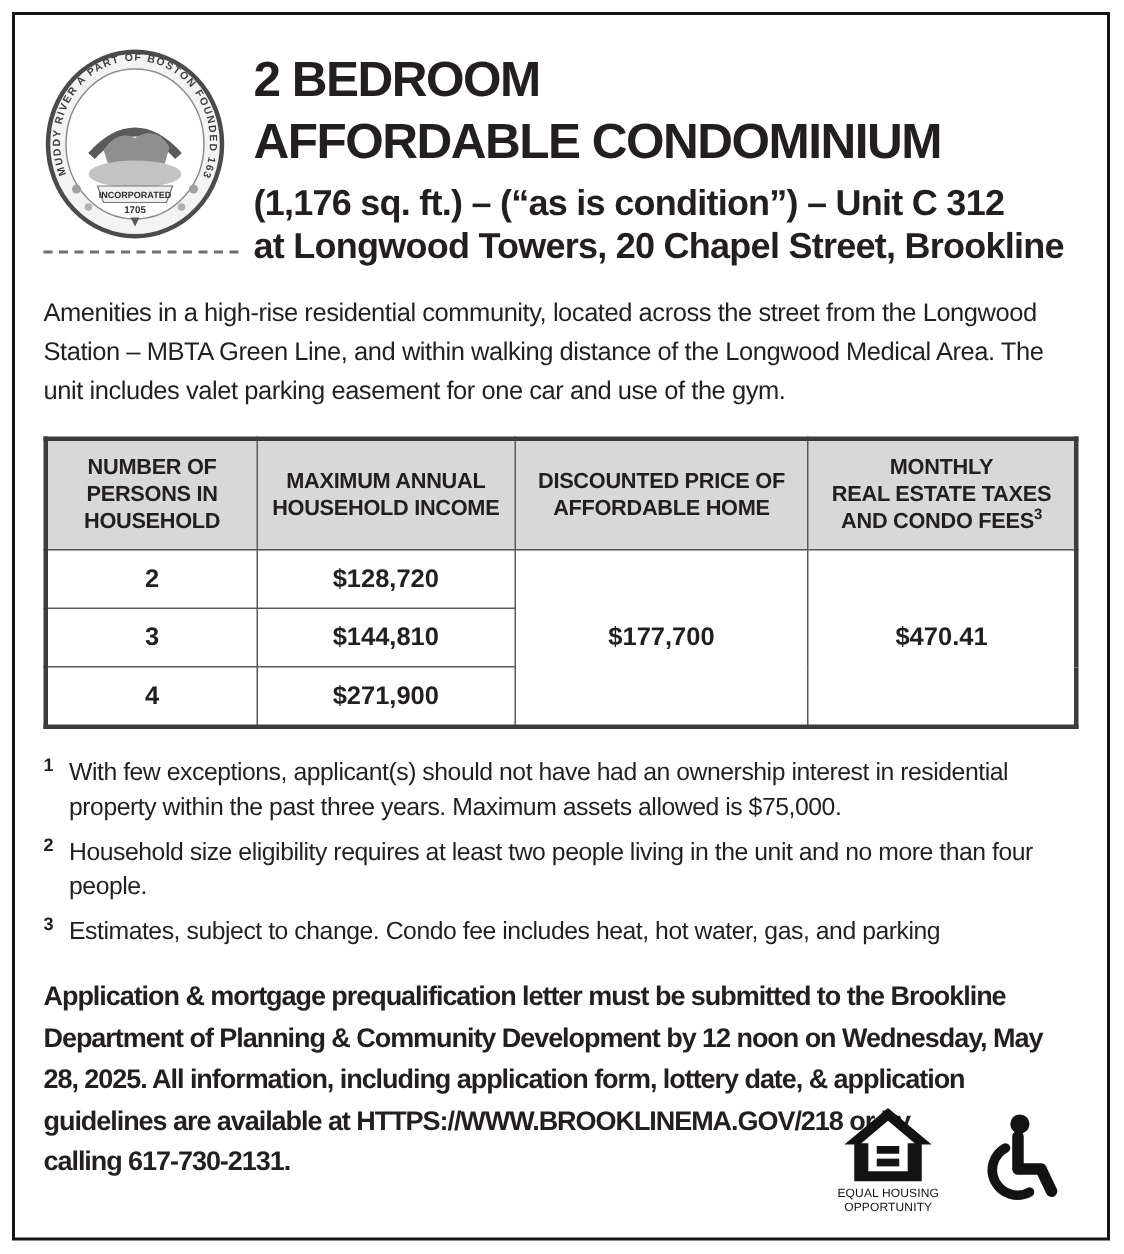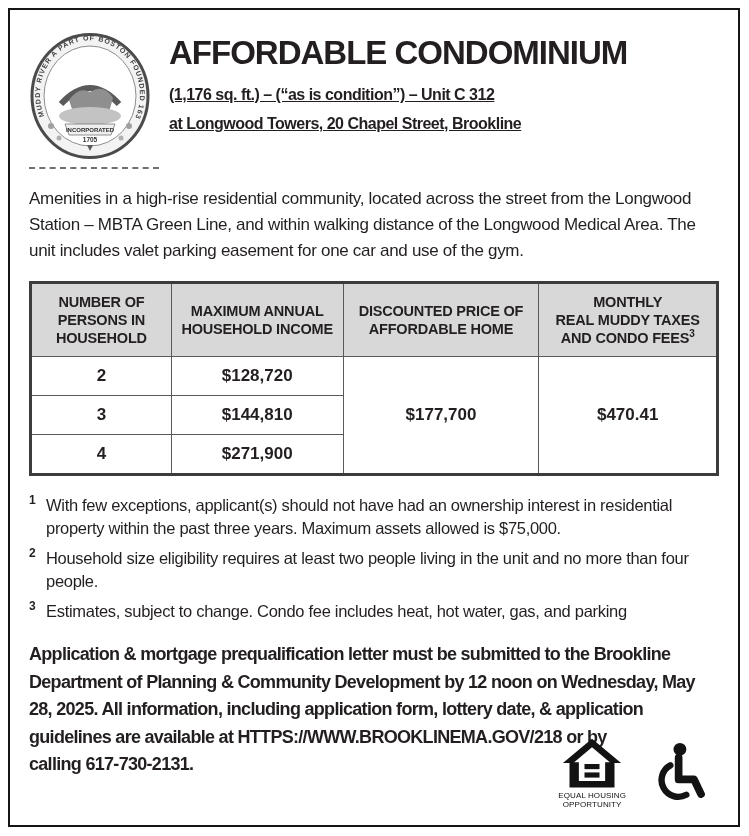--- a/index.html
+++ b/index.html
@@ -25,22 +25,22 @@
   .header { display: flex; gap: 14px; }
   .seal-col { width: 126px; flex: none; }
   .seal { width: 122px; height: 128px; display: block; }
   .seal-divider { width: 130px; border-top: 2px dashed #6f6f6f; margin-top: 7px; }
   .titles { padding-top: 0; }
   .title-line {
     font-size: 33px; font-weight: bold; line-height: 41px;
     letter-spacing: -1px; white-space: nowrap;
   }
   .subtitle-line {
-    font-size: 16px; font-weight: bold; line-height: 29px;
-    letter-spacing: -0.5px; white-space: nowrap; text-decoration: underline;
+    font-size: 24px; font-weight: bold; line-height: 29px;
+    letter-spacing: -0.5px; white-space: nowrap;
   }
   .subtitle-block { margin-top: 7px; }
 
   
   .intro {
     margin-top: 17px;
     font-size: 17px; line-height: 26px; letter-spacing: -0.3px;
   }
   .qualifier {
     margin-top: 14px;
@@ -130,20 +130,21 @@
           <path d="M40 68 Q50 54 61 60 Q75 51 84 66 L80 80 L44 80 Z" fill="#8f8f8f"></path>
           <ellipse cx="61" cy="84" rx="31" ry="9" fill="#c3c3c3"></ellipse>
           <path d="M36 92 L86 92 L82 103 L40 103 Z" fill="#efefef" stroke="#777777" stroke-width="0.8"></path>
           <text x="61" y="100" text-anchor="middle" font-size="6" font-weight="bold" fill="#2e2e2e">INCORPORATED</text>
           <text x="61" y="110" text-anchor="middle" font-size="6.5" font-weight="bold" fill="#2e2e2e">1705</text>
           <path d="M58 113 L64 113 L61 119 Z" fill="#5a5a5a"></path>
         </svg>
         <div class="seal-divider"></div>
       </div>
       <div class="titles">
+        <div class="title-line">2 BEDROOM</div>
         <div class="title-line">AFFORDABLE CONDOMINIUM</div>
         <div class="subtitle-block">
           <div class="subtitle-line">(1,176 sq. ft.) – (“as is condition”) – Unit C 312</div>
           <div class="subtitle-line">at Longwood Towers, 20 Chapel Street, Brookline</div>
         </div>
       </div>
     </header>
 
     <p class="intro">Amenities in a high-rise residential community, located across the street from the Longwood Station – MBTA Green Line, and within walking distance of the Longwood Medical Area. The unit includes valet parking easement for one car and use of the gym.</p>
 
@@ -158,21 +159,21 @@
       <thead>
         <tr>
           <th><span>NUMBER OF
 PERSONS IN
 HOUSEHOLD</span></th>
           <th><span>MAXIMUM ANNUAL
 HOUSEHOLD INCOME</span></th>
           <th><span>DISCOUNTED PRICE OF
 AFFORDABLE HOME</span></th>
           <th><span>MONTHLY
-REAL MUDDY TAXES
+REAL ESTATE TAXES
 AND CONDO FEES</span><sup class="th-sup">3</sup></th>
         </tr>
       </thead>
       <tbody>
         <tr>
           <td>2</td>
           <td>$128,720</td>
           <td rowspan="3">$177,700</td>
           <td rowspan="3">$470.41</td>
         </tr>

